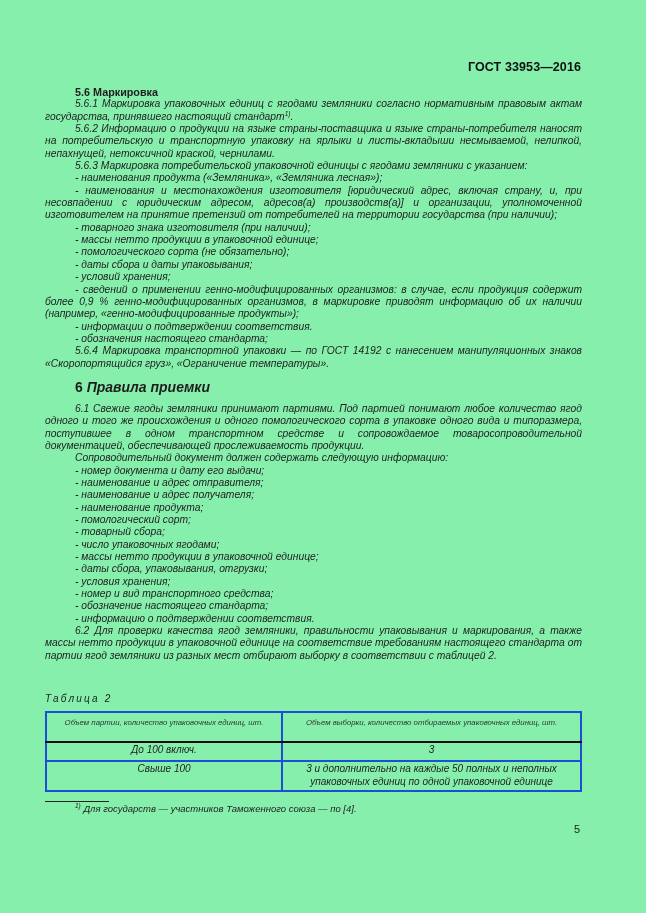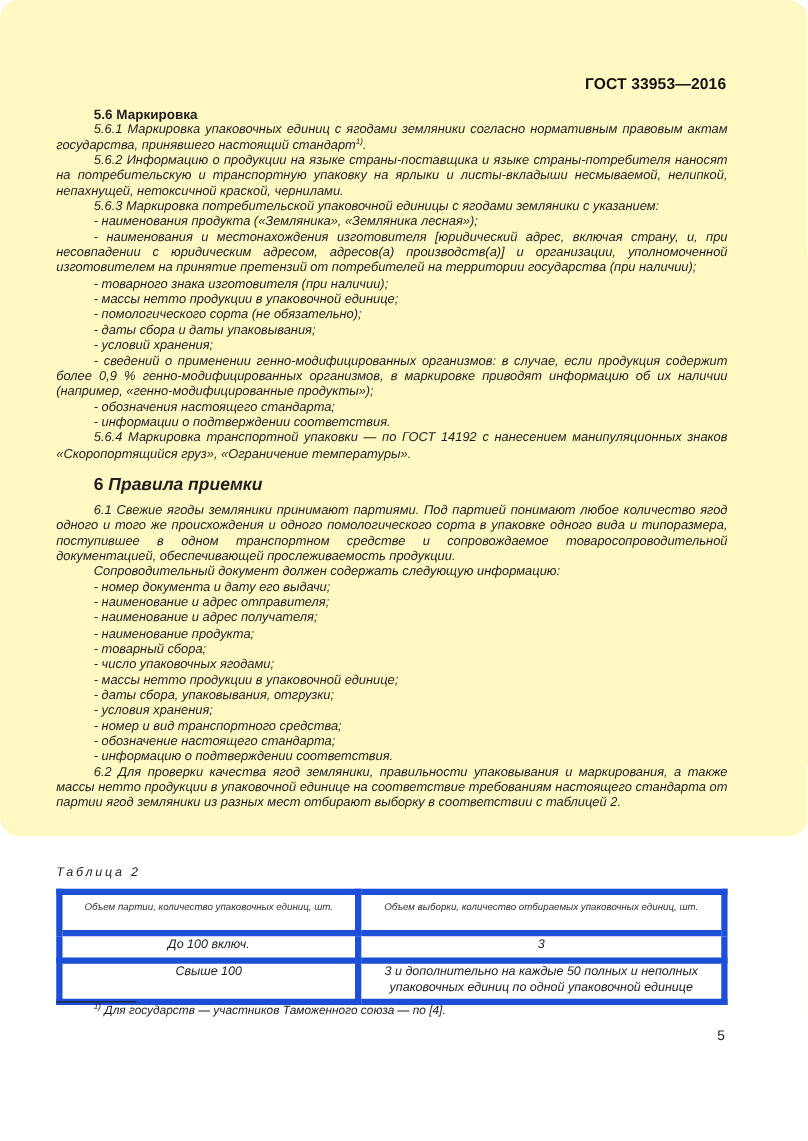--- a/index.html
+++ b/index.html
@@ -1,31 +1,31 @@
 <!DOCTYPE html>
 <html><head>
 <meta charset="utf-8">
 <style>
   html, body { margin: 0; padding: 0; background: #ffffff; }
   body { width: 646px; height: 913px; position: relative; overflow: hidden;
          font-family: "Liberation Sans", sans-serif; color: #1e1e1e; }
-  .page { position: absolute; left: 0; top: 0; width: 646px; height: 669px; background: #fef9c3; border-radius: 15px; }
+  .page { position: absolute; left: 0; top: 0; width: 646px; height: 913px; background: #86efac; }
   .hdr { position: absolute; top: 60px; right: 65px; font-weight: bold; font-size: 12.5px; letter-spacing: 0.1px; color: #111; }
   .body { position: absolute; left: 45px; top: 86px; width: 537px; font-size: 10.3px; line-height: 12.35px; }
   .p { margin: 0; text-align: justify; text-align-last: left; }
   .ind { text-indent: 30px; }
   .it { font-style: italic; }
   .h56 { font-weight: bold; font-size: 10.8px; padding-left: 30px; margin: 0 0 0 0; }
   .h6 { font-size: 14px; font-weight: bold; padding-left: 30px; margin: 9px 0 8px 0; line-height: 16px; }
   .h6 .num { font-style: normal; }
   .h6 .ttl { font-style: italic; }
   sup { font-size: 6.5px; line-height: 0; vertical-align: 4px; }
   .tcap { position: absolute; left: 45px; top: 693px; font-size: 10px; font-style: italic; letter-spacing: 2.2px; }
   table.t2 { position: absolute; left: 45px; top: 711px; width: 537px; border-collapse: collapse; font-size: 10px; font-style: italic; }
-  table.t2 td { border: 5px solid #1d4ed8; text-align: center; vertical-align: top; padding: 1px 6px; line-height: 12.5px; }
+  table.t2 td { border: 2px solid #1d4ed8; text-align: center; vertical-align: top; padding: 1px 6px; line-height: 12.5px; }
   table.t2 tr.head td { font-size: 7.8px; line-height: 11px; padding: 4px 6px 2px; height: 22px; border-bottom: 2.5px solid #111; color: #333; }
   table.t2 tr.r1 td { height: 15px; }
   table.t2 tr.r2 td { height: 26px; }
   table.t2 td.c1 { width: 222px; }
   .fn-line { position: absolute; left: 45px; top: 801px; width: 64px; border-top: 1px solid #222; }
   .fn { position: absolute; left: 75px; top: 803px; font-size: 9.5px; font-style: italic; }
   .pnum { position: absolute; right: 66px; top: 823px; font-size: 11px; }
 </style>
 </head>
 <body>
@@ -39,32 +39,33 @@
     <p class="p ind it">5.6.2 Информацию о продукции на языке страны-поставщика и языке страны-потребителя наносят на потребительскую и транспортную упаковку на ярлыки и листы-вкладыши несмываемой, нелипкой, непахнущей, нетоксичной краской, чернилами.</p>
     <p class="p ind it">5.6.3 Маркировка потребительской упаковочной единицы с ягодами земляники с указанием:</p>
     <p class="p ind it">- наименования продукта («Земляника», «Земляника лесная»);</p>
     <p class="p ind it">- наименования и местонахождения изготовителя [юридический адрес, включая страну, и, при несовпадении с юридическим адресом, адресов(а) производств(а)] и организации, уполномоченной изготовителем на принятие претензий от потребителей на территории государства (при наличии);</p>
     <p class="p ind it">- товарного знака изготовителя (при наличии);</p>
     <p class="p ind it">- массы нетто продукции в упаковочной единице;</p>
     <p class="p ind it">- помологического сорта (не обязательно);</p>
     <p class="p ind it">- даты сбора и даты упаковывания;</p>
     <p class="p ind it">- условий хранения;</p>
     <p class="p ind it">- сведений о применении генно-модифицированных организмов: в случае, если продукция содержит более 0,9 % генно-модифицированных организмов, в маркировке приводят информацию об их наличии (например, «генно-модифицированные продукты»);</p>
+    <p class="p ind it">- информации о подтверждении соответствия.</p>
     <p class="p ind it">- обозначения настоящего стандарта;</p>
-    <p class="p ind it">- информации о подтверждении соответствия.</p>
     <p class="p ind it">5.6.4 Маркировка транспортной упаковки — по ГОСТ 14192 с нанесением манипуляционных знаков «Скоропортящийся груз», «Ограничение температуры».</p>
 
     <p class="p h6"><span class="num">6</span> <span class="ttl">Правила приемки</span></p>
 
     <p class="p ind it">6.1 Свежие ягоды земляники принимают партиями. Под партией понимают любое количество ягод одного и того же происхождения и одного помологического сорта в упаковке одного вида и типоразмера, поступившее в одном транспортном средстве и сопровождаемое товаросопроводительной документацией, обеспечивающей прослеживаемость продукции.</p>
     <p class="p ind it">Сопроводительный документ должен содержать следующую информацию:</p>
     <p class="p ind it">- номер документа и дату его выдачи;</p>
     <p class="p ind it">- наименование и адрес отправителя;</p>
     <p class="p ind it">- наименование и адрес получателя;</p>
     <p class="p ind it">- наименование продукта;</p>
+    <p class="p ind it">- помологический сорт;</p>
     <p class="p ind it">- товарный сбора;</p>
     <p class="p ind it">- число упаковочных ягодами;</p>
     <p class="p ind it">- массы нетто продукции в упаковочной единице;</p>
     <p class="p ind it">- даты сбора, упаковывания, отгрузки;</p>
     <p class="p ind it">- условия хранения;</p>
     <p class="p ind it">- номер и вид транспортного средства;</p>
     <p class="p ind it">- обозначение настоящего стандарта;</p>
     <p class="p ind it">- информацию о подтверждении соответствия.</p>
     <p class="p ind it">6.2 Для проверки качества ягод земляники, правильности упаковывания и маркирования, а также массы нетто продукции в упаковочной единице на соответствие требованиям настоящего стандарта от партии ягод земляники из разных мест отбирают выборку в соответствии с таблицей 2.</p>
   </div>

